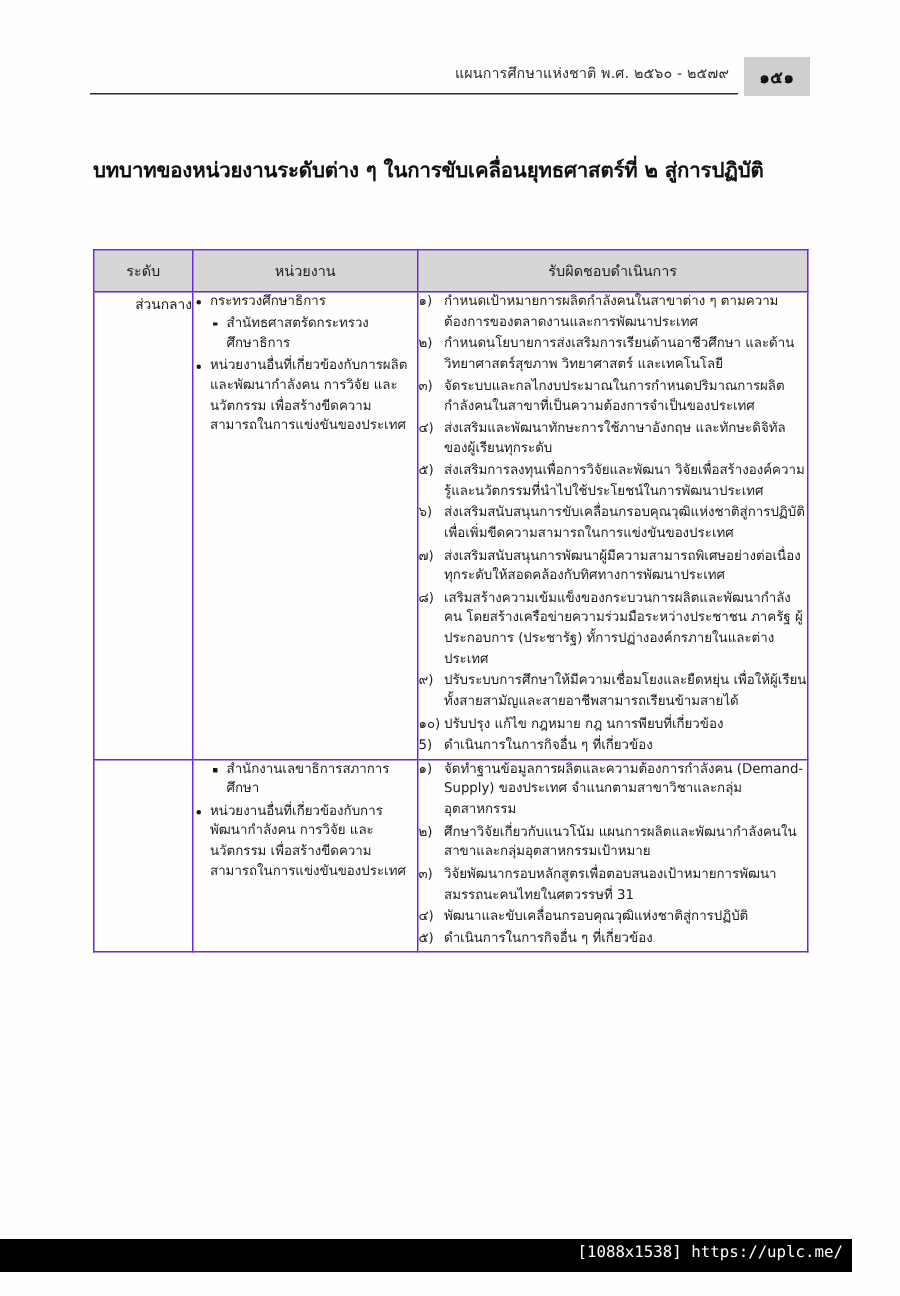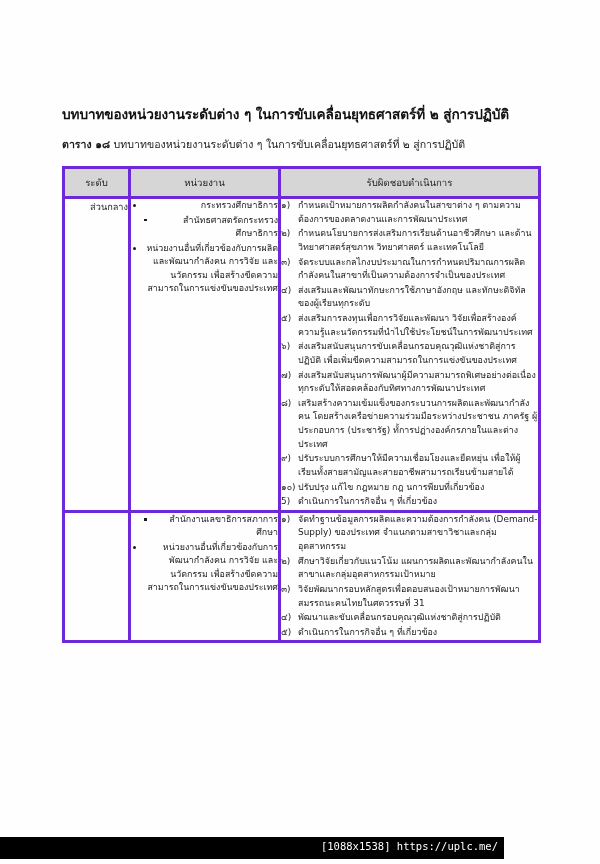--- a/index.html
+++ b/index.html
@@ -97,21 +97,21 @@
     top: 166px;
     width: 476px;
   }
   table.role-table {
     border-collapse: collapse;
     width: 476px;
     table-layout: fixed;
   }
   table.role-table th,
   table.role-table td {
-    border: 3px solid #6d28d9;
+    border: 1px solid #6d28d9;
     vertical-align: top;
     padding: 0;
     margin-top: 12px;
   }
   table.role-table thead th {
     background: #d6d6d6;
     text-align: center;
     font-size: 9.6px;
     font-weight: normal;
     color: #1b1b1b;
@@ -121,21 +121,21 @@
   col.c-level   { width: 66px; }
   col.c-agency  { width: 150px; }
   col.c-resp    { width: 260px; }
 
   td.cell-level {
     font-size: 9.2px;
     color: #1b1b1b;
     padding: 8px 4px 8px 6px;
     text-align: right;
   }
-  td.cell-agency { padding: 7px 6px 9px 4px; text-align: right; }
+  td.cell-agency { padding: 7px 6px 9px 4px; }
   td.cell-resp   { padding: 7px 6px 9px 8px; }
 
   
   ul.agency-list {
     list-style: none;
     margin: 0;
     padding: 0;
   }
   ul.agency-list > li {
     font-size: 8.9px;
@@ -188,48 +188,49 @@
     width: 15px;
     text-align: left;
     font-size: 8.9px;
     color: #1b1b1b;
   }
 
   
   .footer-bar {
     position: absolute;
     left: 0;
-    bottom: 5px;
-    width: 504px;
+    bottom: 16px;
+    width: 568px;
     height: 22px;
     background: #000000;
   }
   .footer-text {
     position: absolute;
     right: 6px;
     top: 3px;
     font-family: "DejaVu Sans Mono", "Liberation Mono", monospace;
     font-size: 10.5px;
     color: #ffffff;
     white-space: nowrap;
   }
   .footer-dim { letter-spacing: 0px; }
 </style>
 </head>
 <body>
 
 <div class="page">
 
+  <div class="running-header">
+    <div class="rh-text">แผนการศึกษาแห่งชาติ พ.ศ. ๒๕๖๐ - ๒๕๗๙</div>
+    <div class="rh-rule"></div>
+    <div class="page-number-badge">๑๕๑</div>
+  </div>
 
   <div class="section-title">บทบาทของหน่วยงานระดับต่าง ๆ ในการขับเคลื่อนยุทธศาสตร์ที่ ๒ สู่การปฏิบัติ</div>
 
-  <div class="table-caption">
-    <span class="cap-label">ตาราง ๑๘</span>
-    <span>บทบาทของหน่วยงานระดับต่าง ๆ ในการขับเคลื่อนยุทธศาสตร์ที่ ๒ สู่การปฏิบัติ</span>
-  </div>
 
   <div class="tbl-wrap">
     <table class="role-table">
       <colgroup>
         <col class="c-level">
         <col class="c-agency">
         <col class="c-resp">
       </colgroup>
       <thead>
         <tr>

